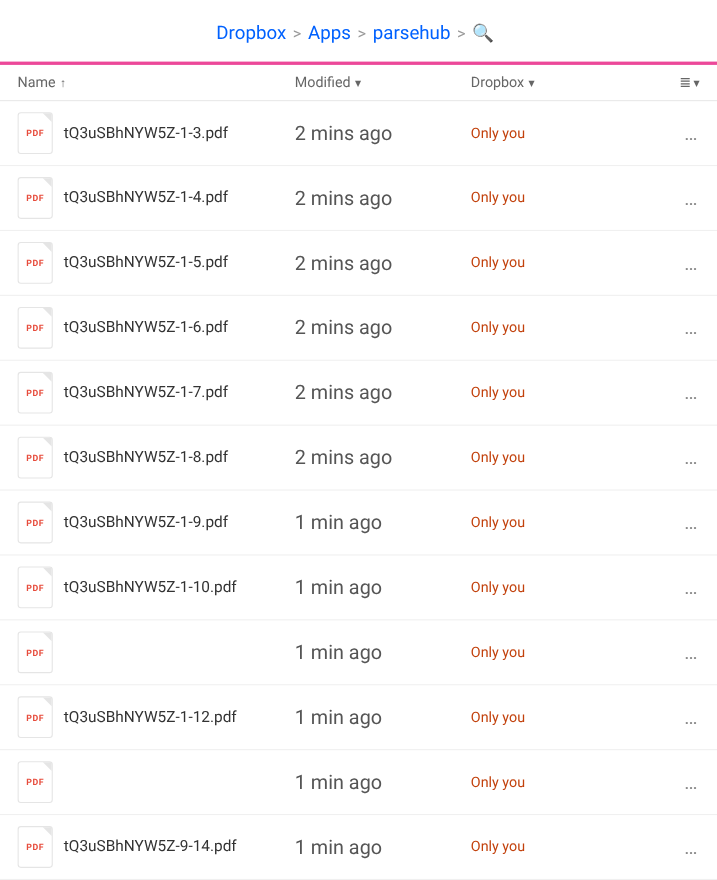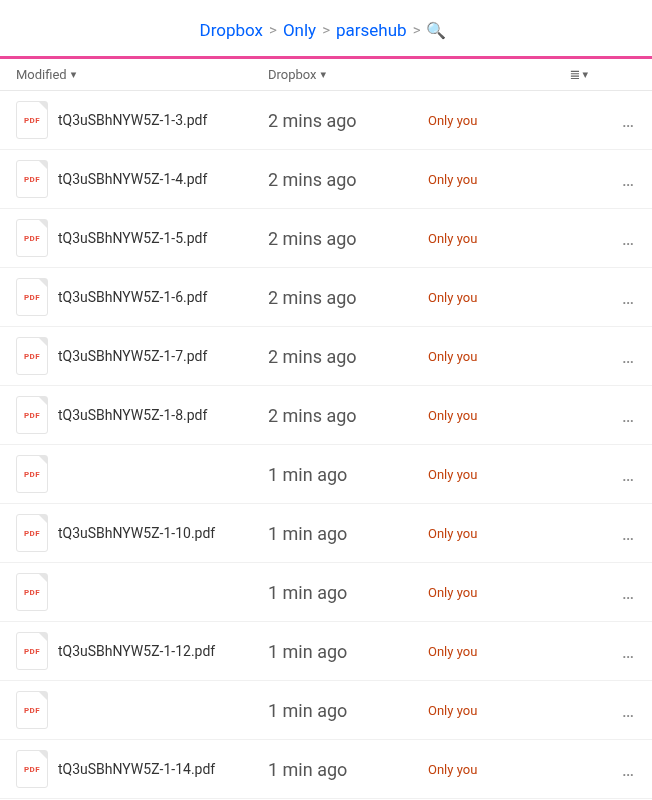--- a/index.html
+++ b/index.html
@@ -151,32 +151,36 @@
       letter-spacing: 2px;
     }
   </style>
 </head>
 <body>
 
 <div class="header">
   <nav class="breadcrumb">
     <span class="breadcrumb-item">Dropbox</span>
     <span class="breadcrumb-sep">&gt;</span>
-    <span class="breadcrumb-item">Only</span>
+    <span class="breadcrumb-item">Apps</span>
     <span class="breadcrumb-sep">&gt;</span>
     <span class="breadcrumb-item">parsehub</span>
     <span class="breadcrumb-sep">&gt;</span>
   </nav>
   <button class="search-btn" title="Search">
     <span>🔍</span>
   </button>
 </div>
 
 <div class="col-headers">
   <div class="col-header">
+    <span>Name</span>
+    <span class="arrow">↑</span>
+  </div>
+  <div class="col-header">
     <span>Modified</span>
     <span class="arrow">▾</span>
   </div>
   <div class="col-header">
     <span>Dropbox</span>
     <span class="arrow">▾</span>
   </div>
   <div class="col-header-list">
     <span>≣</span>
     <span style="font-size:11px;">▾</span>
@@ -248,20 +252,21 @@
     </div>
     <div class="modified-cell">2 mins ago</div>
     <div class="members-cell">Only you</div>
     <div class="actions-cell">…</div>
   </div>
     <div class="file-row">
     <div class="file-name-cell">
       <div class="pdf-icon">
         <div class="pdf-icon-corner"></div>
       </div>
+      <span class="file-name-text">tQ3uSBhNYW5Z-1-9.pdf</span>
     </div>
     <div class="modified-cell">1 min ago</div>
     <div class="members-cell">Only you</div>
     <div class="actions-cell">…</div>
   </div>
     <div class="file-row">
     <div class="file-name-cell">
       <div class="pdf-icon">
         <div class="pdf-icon-corner"></div>
       </div>
@@ -300,21 +305,21 @@
     </div>
     <div class="modified-cell">1 min ago</div>
     <div class="members-cell">Only you</div>
     <div class="actions-cell">…</div>
   </div>
     <div class="file-row">
     <div class="file-name-cell">
       <div class="pdf-icon">
         <div class="pdf-icon-corner"></div>
       </div>
-      <span class="file-name-text">tQ3uSBhNYW5Z-1-14.pdf</span>
+      <span class="file-name-text">tQ3uSBhNYW5Z-9-14.pdf</span>
     </div>
     <div class="modified-cell">1 min ago</div>
     <div class="members-cell">Only you</div>
     <div class="actions-cell">…</div>
   </div>
     <div class="file-row">
     
     
     
     

